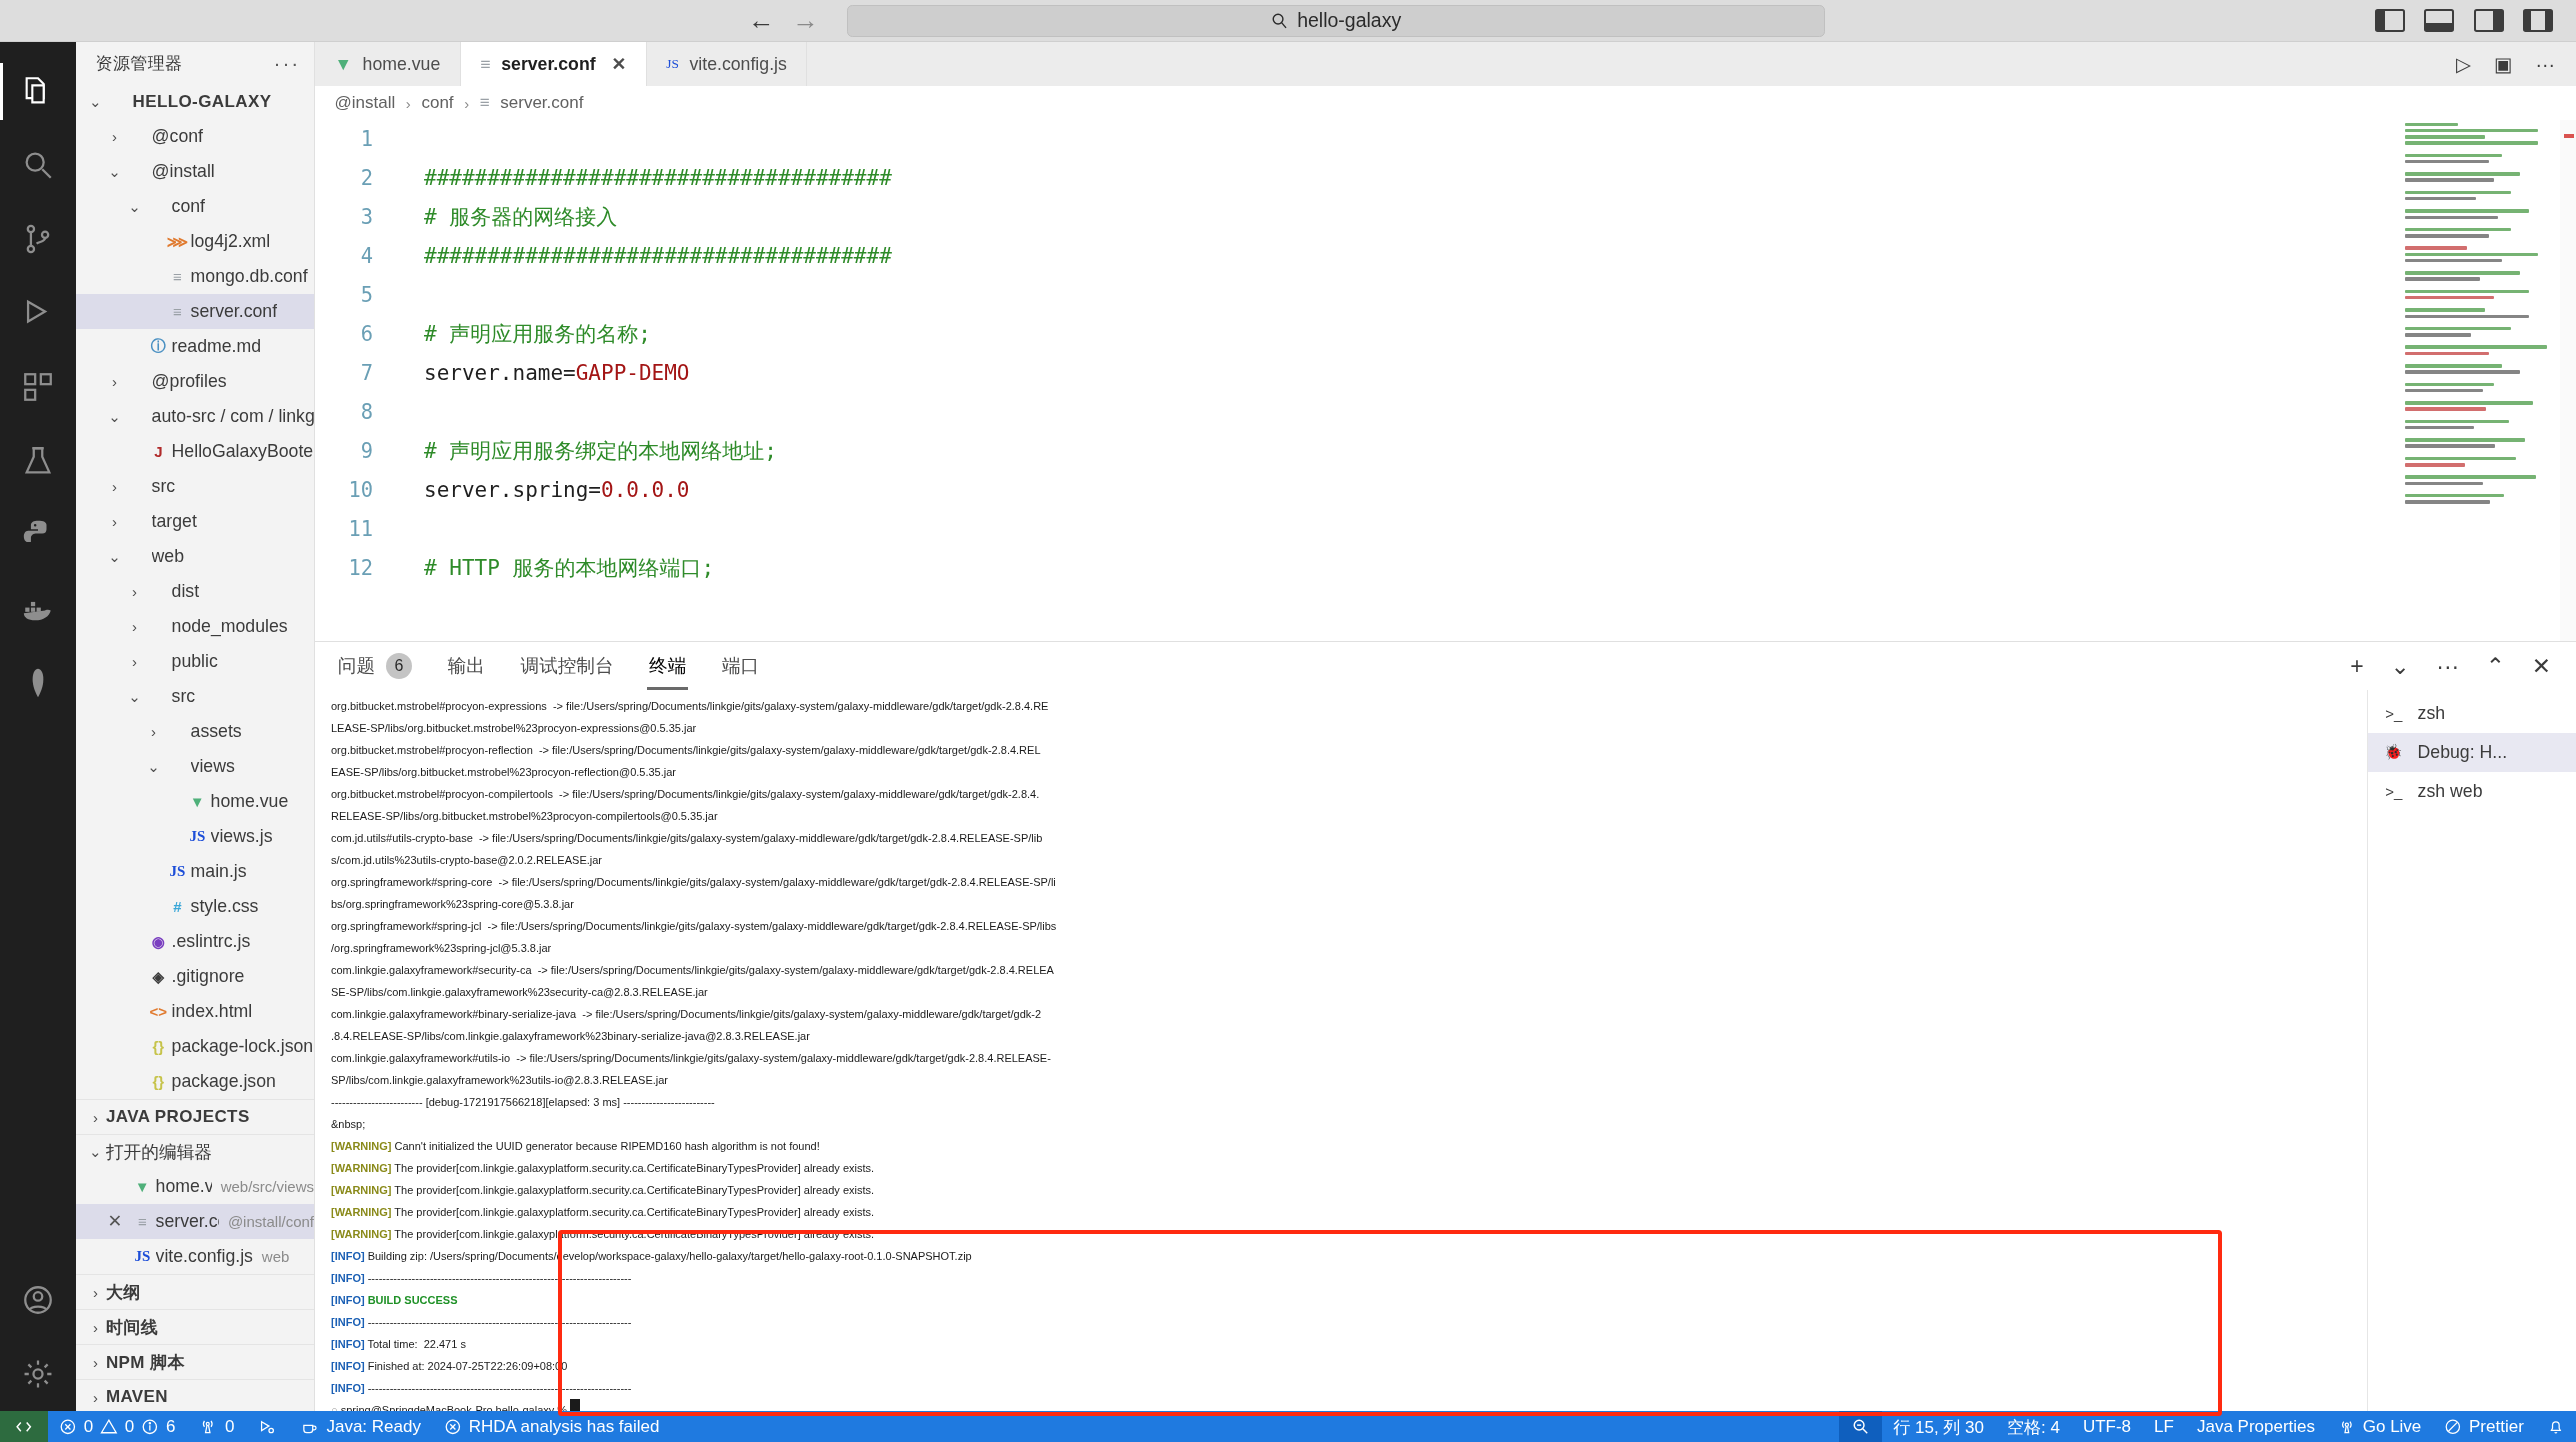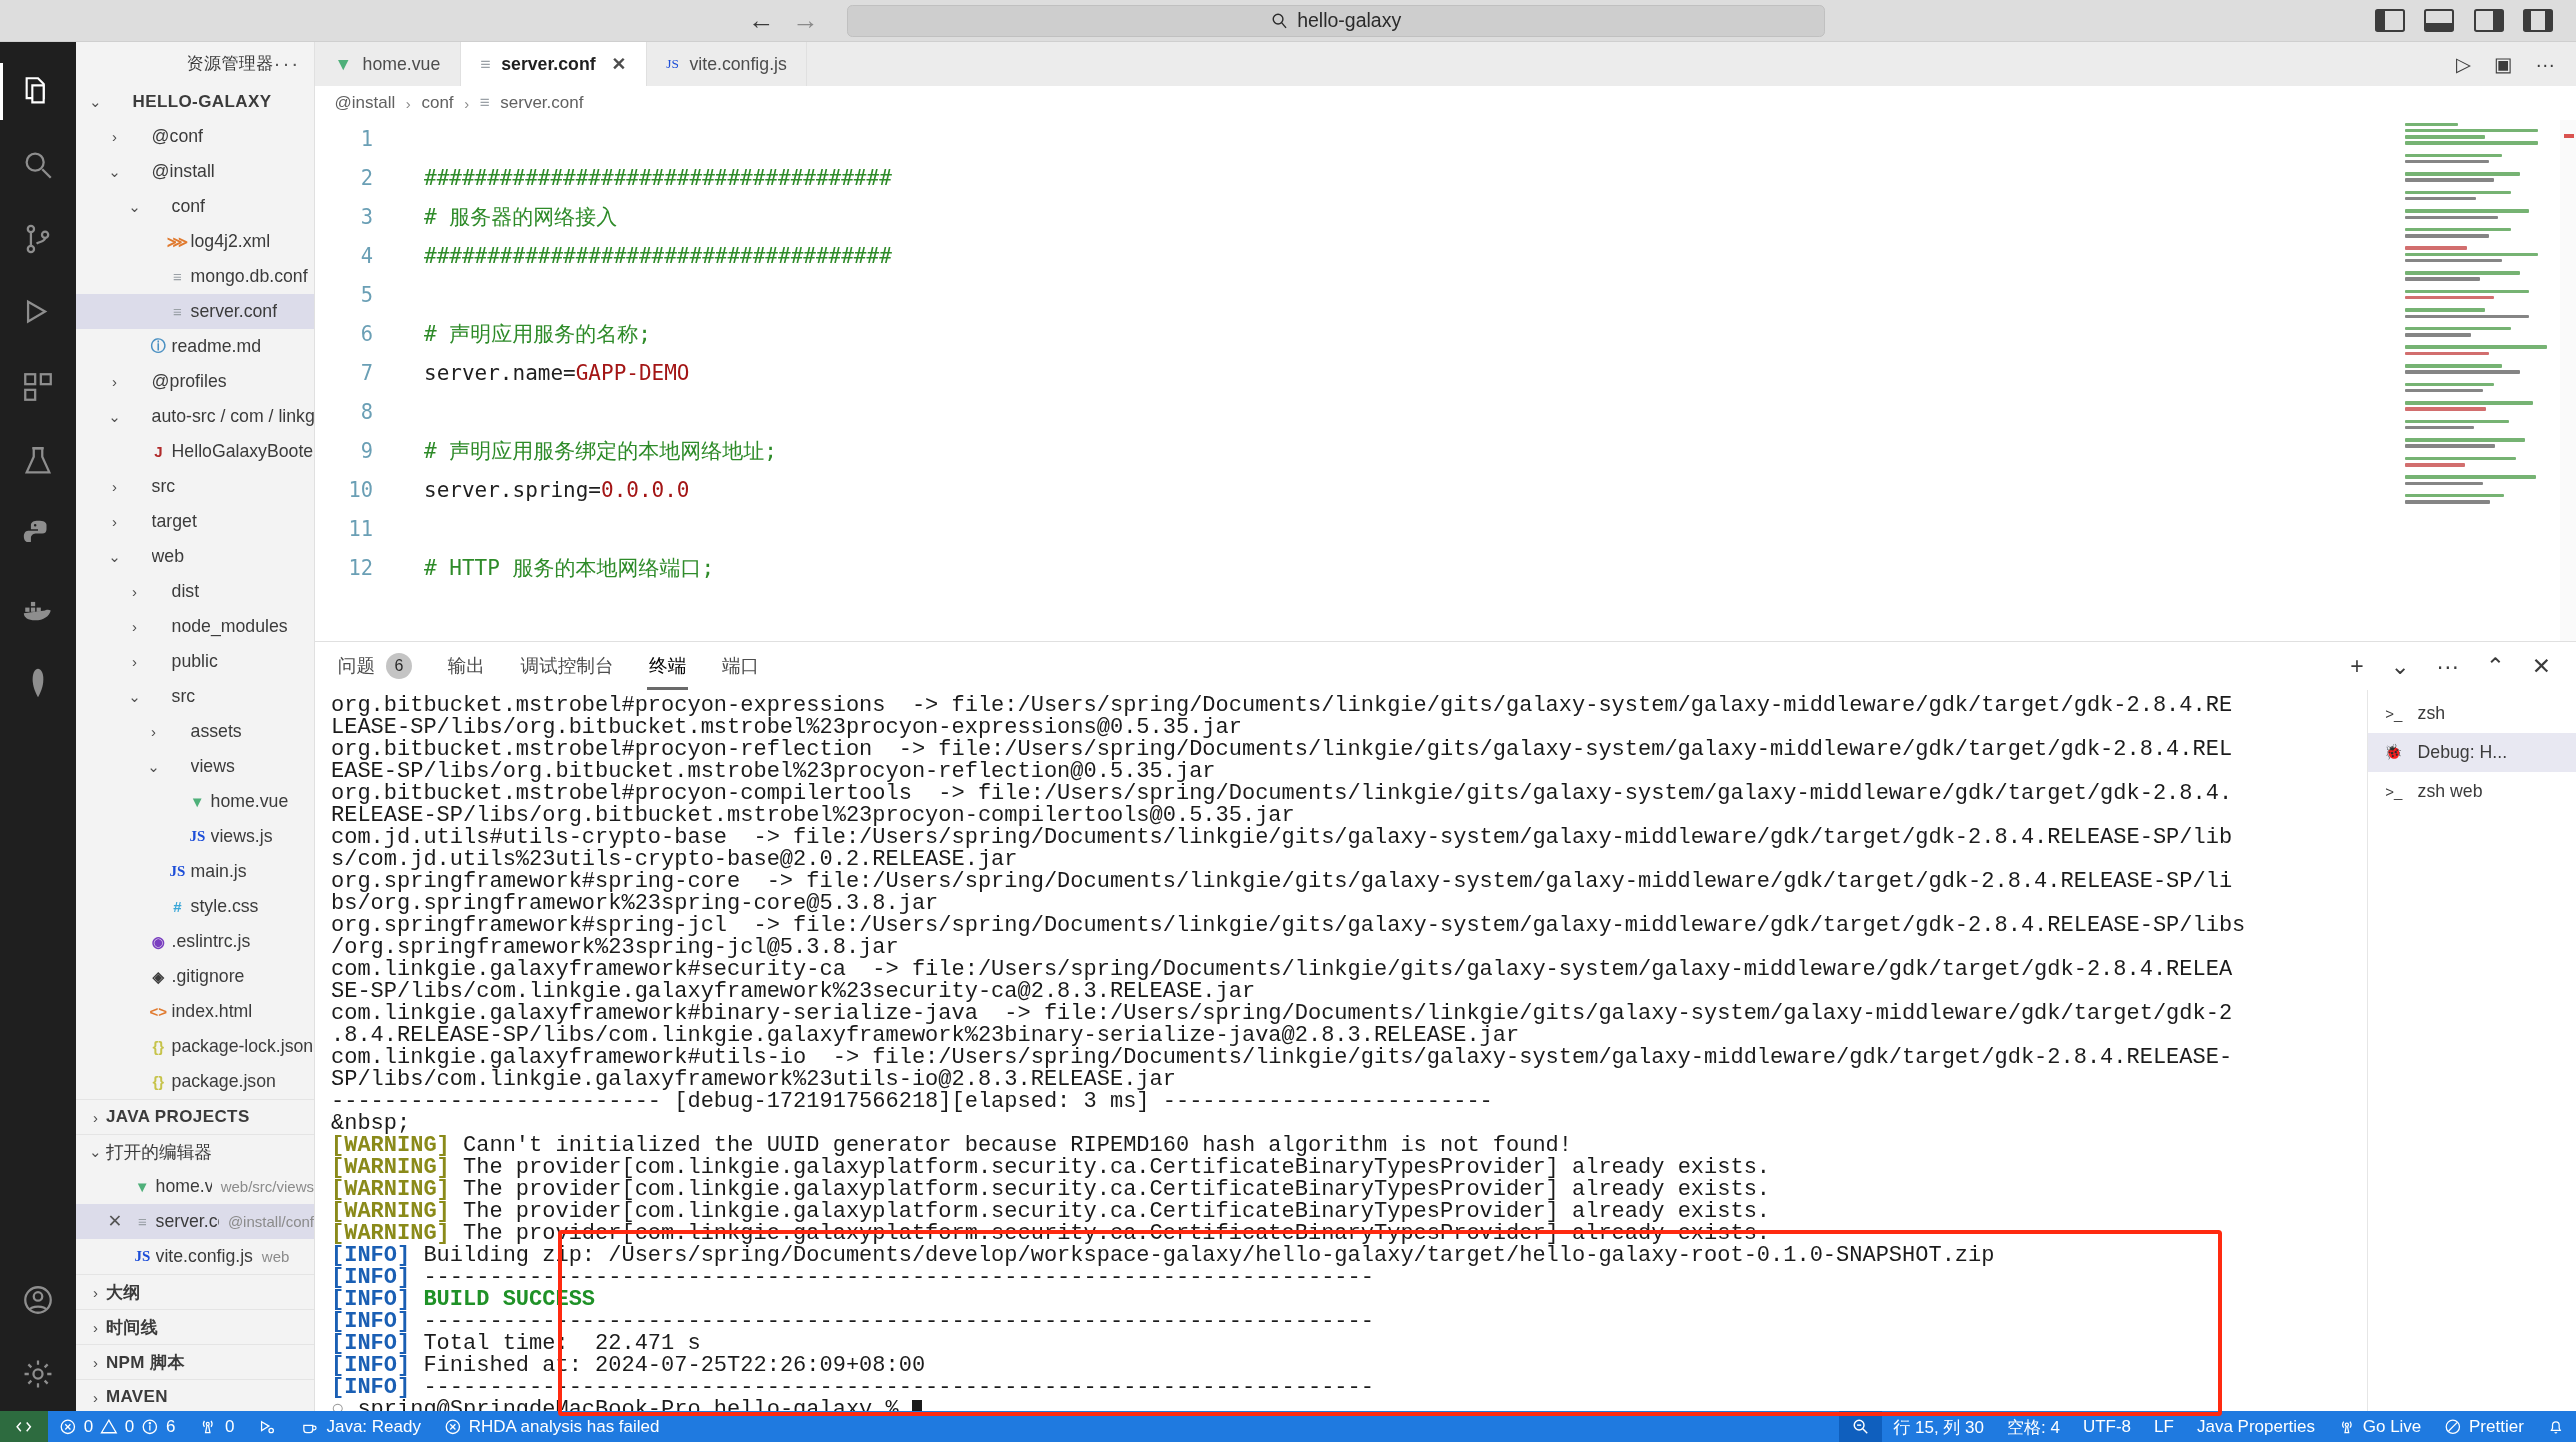--- a/index.html
+++ b/index.html
@@ -50,21 +50,21 @@
   .act-item.active { color: #ffffff; }
   .act-item.active::before {
     content: ""; position: absolute; left: 0; top: 8.9px; bottom: 8.9px; width: 2.7px; background: #fff;
   }
   .act-spacer { flex: 1; }
   .act-item svg { display: block; }
 
   
   .sidebar { width: 239px; background: #f3f3f3; border-right: 0.9px solid #e0e0e0; display: flex; flex-direction: column; flex: 0 0 239px; }
   .sb-header {
-    height: 42px; display: flex; align-items: center; justify-content: flex-end;
+    height: 42px; display: flex; align-items: center; justify-content: space-between;
     padding: 0 14px 0 19.5px; color: #3b3b3b; font-size: 17px; letter-spacing: 0.4px;
   }
   .sb-dots { font-size: 21px; color: #5a5a5a; letter-spacing: 1.8px; cursor: pointer; }
   .sb-scroll { flex: 1; overflow: hidden; }
 
   .tree-row {
     height: 35px; display: flex; align-items: center; font-size: 17.7px; color: #3b3b3b;
     white-space: nowrap; cursor: pointer; position: relative;
   }
   .tree-row.selected { background: #dcdcea; }
@@ -121,21 +121,21 @@
   .panel-head { height: 48px; display: flex; align-items: center; padding-left: 21px; position: relative; flex: 0 0 48px; gap: 40px; }
   .ptab { font-size: 18.6px; color: #4d4d4d; margin-right: 32px; padding: 5.3px 1.8px; cursor: pointer; position: relative; display: flex; align-items: center; gap: 10.6px; }
   .ptab.active { color: #000000; }
   .ptab.active::after { content: ""; position: absolute; left: 0; right: 0; bottom: -5.3px; height: 2.7px; background: #6a6a6a; }
   .pbadge { background: #c4c4c4; color: #2b2b2b; border-radius: 50%; width: 26.6px; height: 26.6px; display: inline-flex; align-items: center; justify-content: center; font-size: 16px; }
   .panel-actions { margin-left: auto; display: flex; align-items: center; gap: 26.6px; padding-right: 25px; font-size: 23px; color: #3c3c3c; }
 
   .panel-body { flex: 1; display: flex; min-height: 0; }
   .term {
     flex: 1; position: relative; overflow: hidden; background: #ffffff;
-    font-family: Liberation Mono, monospace; font-size: 22px; line-height: 22px;
+    font-family: Liberation Sans, sans-serif; font-size: 11px; line-height: 22px;
     color: #1b1b1b; padding: 5.3px 0 0 16px; white-space: pre; min-width: 0;
   }
   .term .wrn { color: #8a8a1a; font-weight: bold; }
   .term .inf { color: #1a5fb4; font-weight: bold; }
   .term .ok { color: #1f9127; font-weight: bold; }
   .term .prompt-dot { color: #999; }
   .cursorblk { display: inline-block; width: 9.7px; height: 18.6px; background: #1b1b1b; vertical-align: -3.5px; }
 
   .term-right { width: 209px; border-left: 0.9px solid #e6e6e6; background: #fff; flex: 0 0 209px; padding-top: 3.5px; }
   .tr-item { height: 39px; display: flex; align-items: center; gap: 10.6px; padding-left: 12.4px; font-size: 17.7px; color: #3b3b3b; cursor: pointer; white-space: nowrap; }

